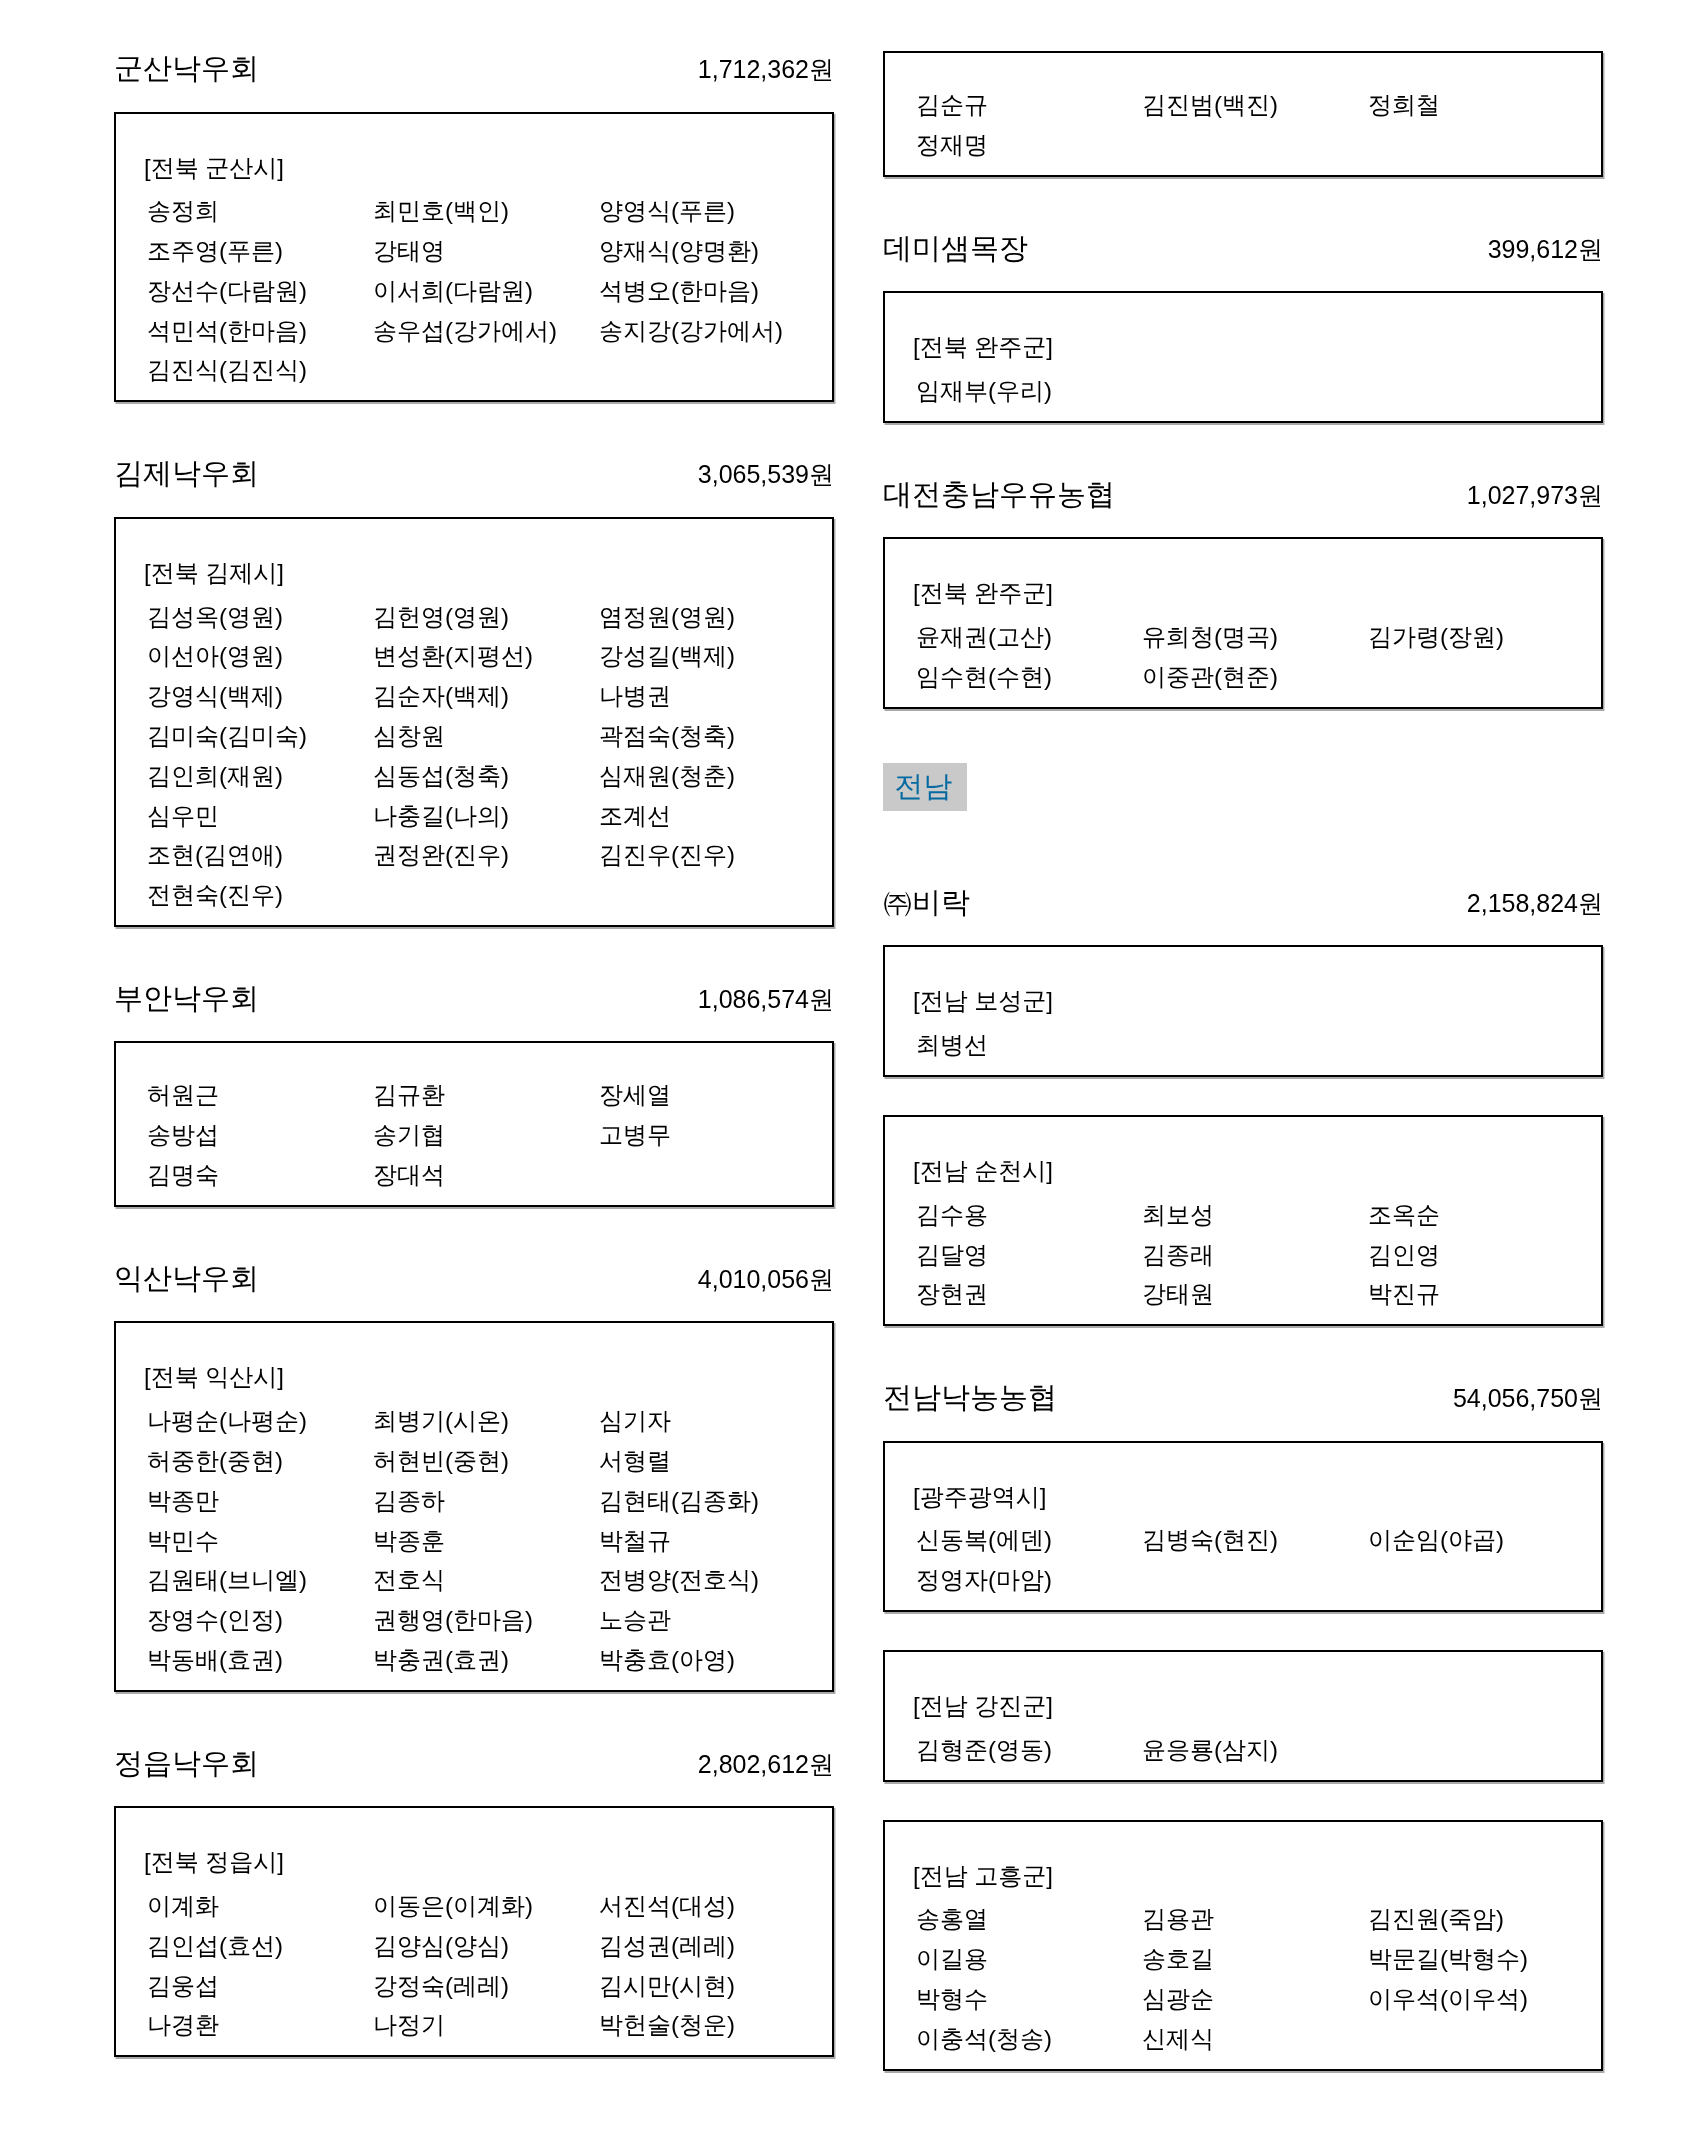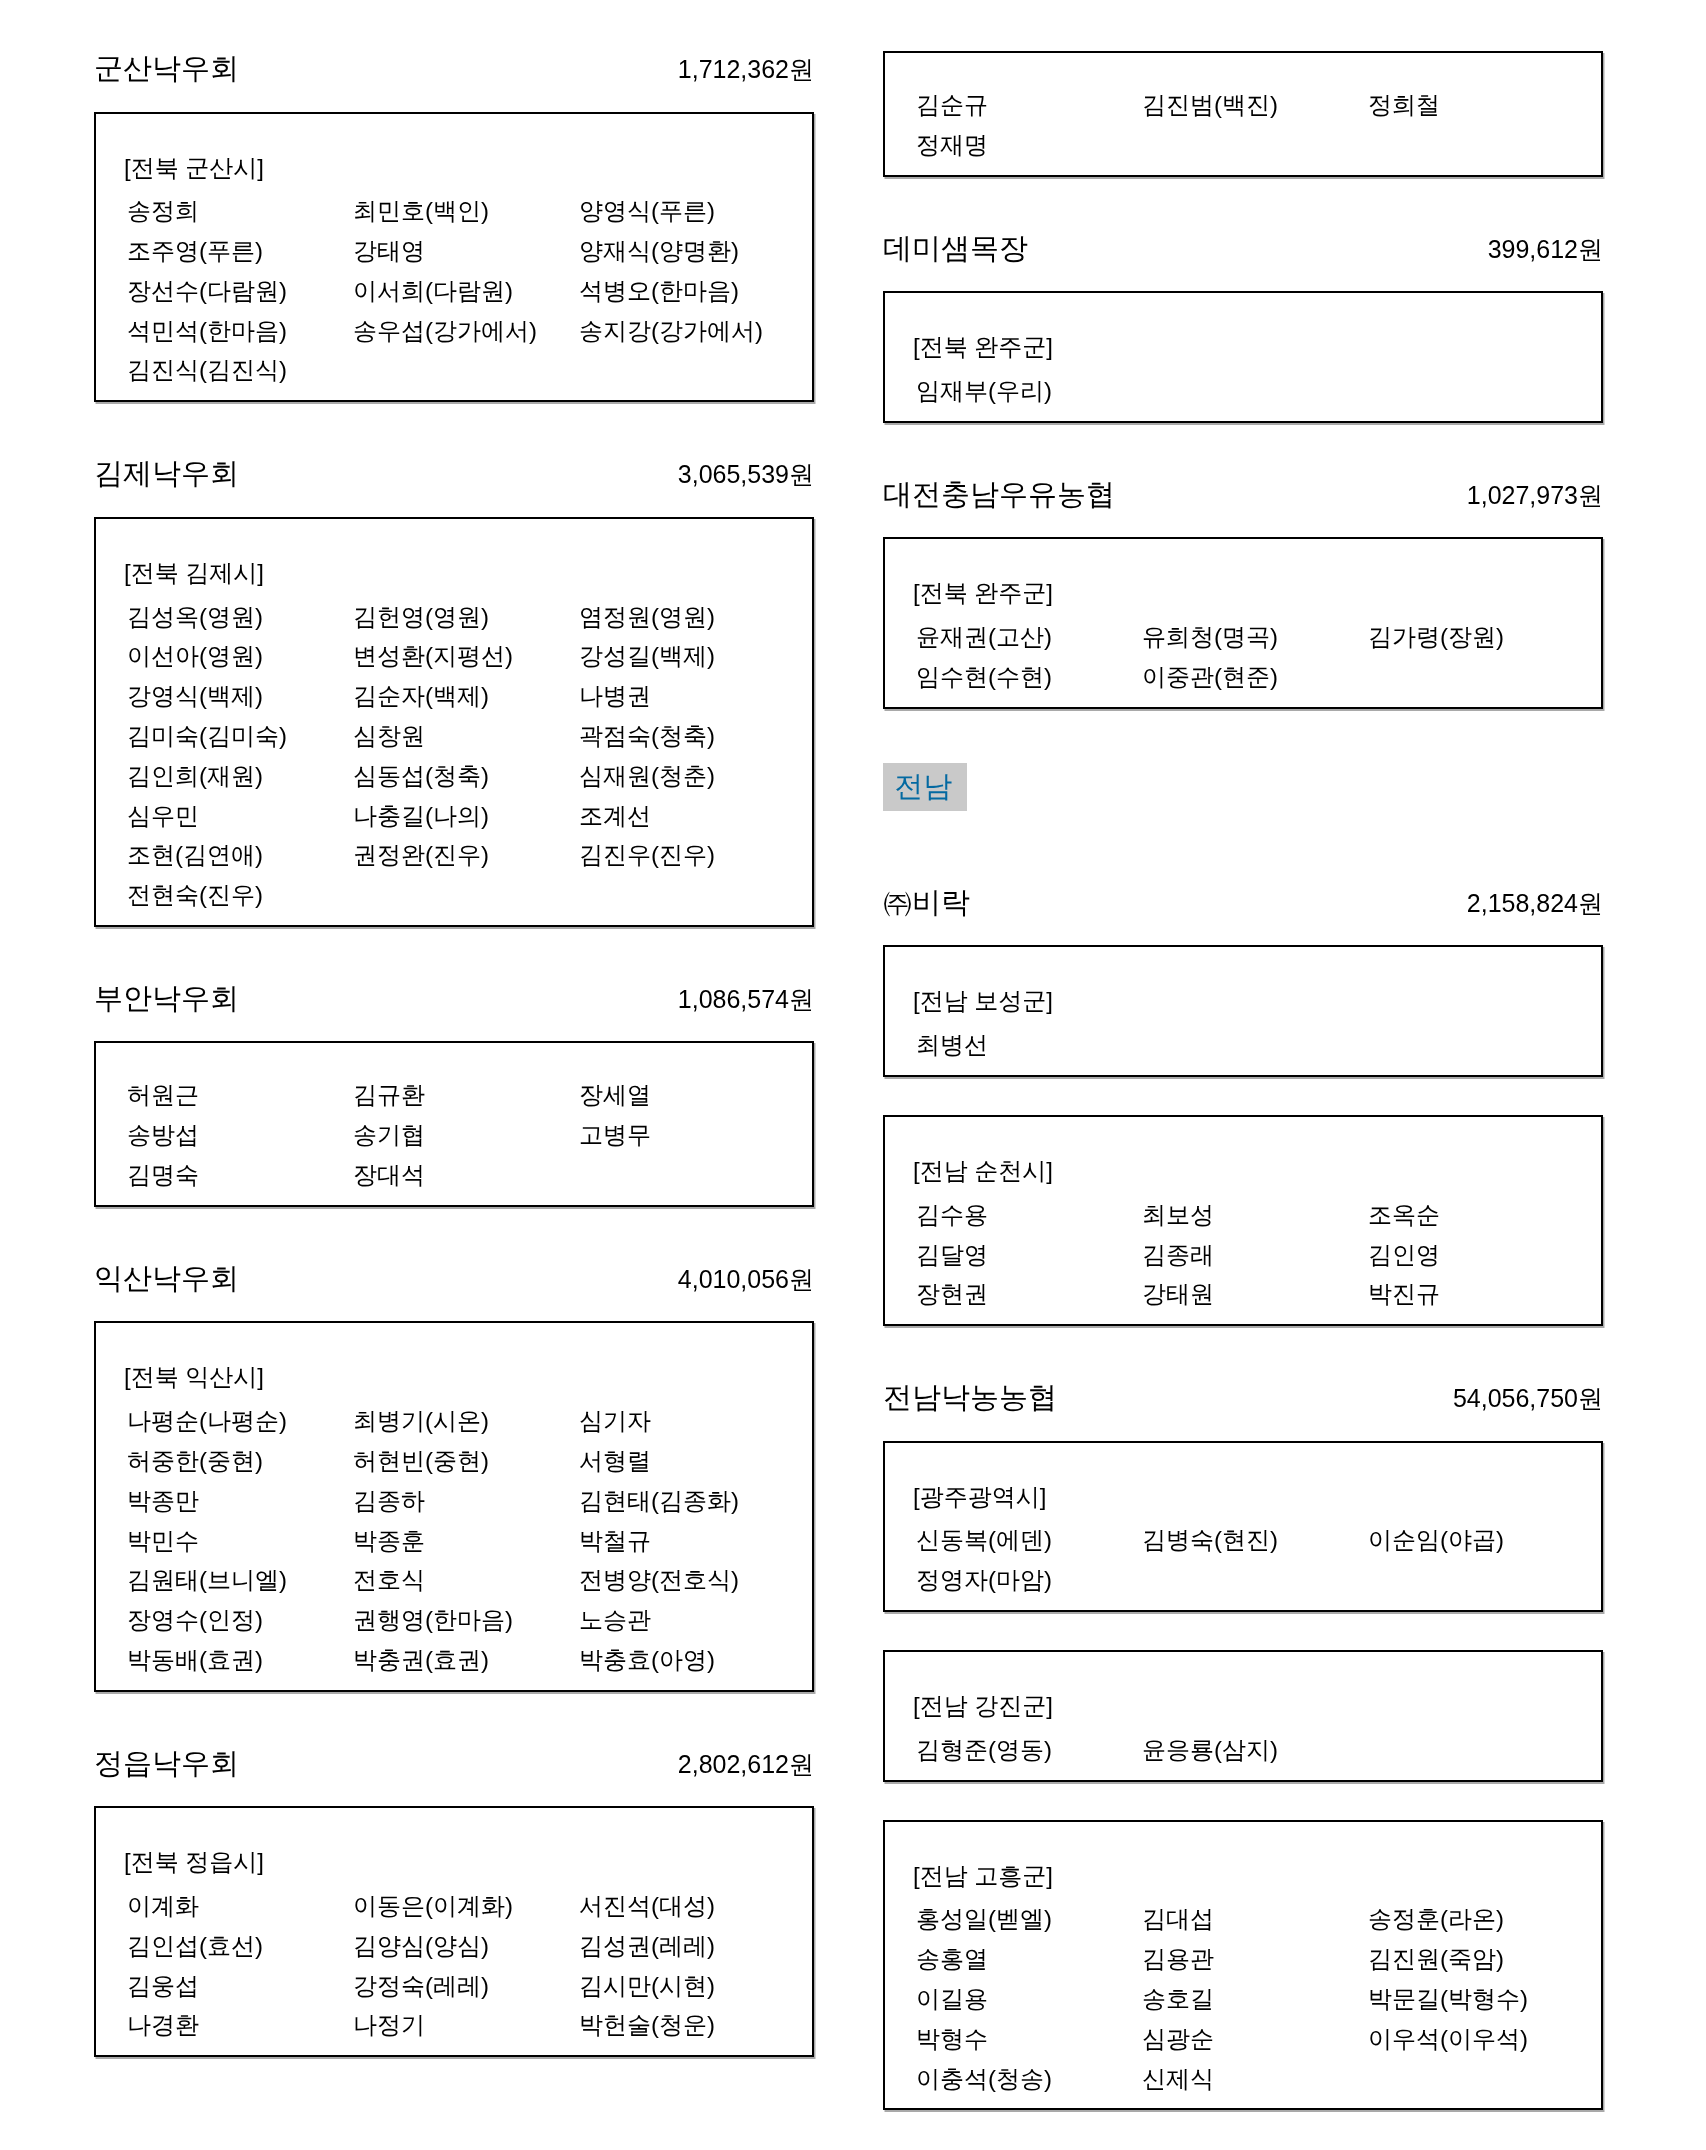--- a/index.html
+++ b/index.html
@@ -6,21 +6,21 @@
   .page {
     position: relative;
     width: 1706px;
     height: 2151px;
     background: #ffffff;
     font-family: "Liberation Sans", "DejaVu Sans", sans-serif;
     color: #000000;
     overflow: hidden;
   }
   .col { position: absolute; top: 51px; width: 720px; }
-  #col-left  { left: 94px; }
+  #col-left  { left: 114px; }
   #col-right { left: 883px; }
 
   .section { margin-bottom: 54px; }
   .section:last-child { margin-bottom: 16px; }
 
   .sec-header {
     display: flex;
     justify-content: space-between;
     align-items: baseline;
     font-size: 29px;
@@ -365,25 +365,20 @@
             <div class="row">
               <span class="donor">김형준(영동)</span>
               <span class="donor">윤응룡(삼지)</span>
             </div>
           </div>
         </div>
         <div class="box">
           <div class="region">[전남 고흥군]</div>
           <div class="rows">
             <div class="row">
-              <span class="donor">홍성일(벧엘)</span>
-              <span class="donor">김대섭</span>
-              <span class="donor">송정훈(라온)</span>
-            </div>
-            <div class="row">
               <span class="donor">송홍열</span>
               <span class="donor">김용관</span>
               <span class="donor">김진원(죽암)</span>
             </div>
             <div class="row">
               <span class="donor">이길용</span>
               <span class="donor">송호길</span>
               <span class="donor">박문길(박형수)</span>
             </div>
             <div class="row">

